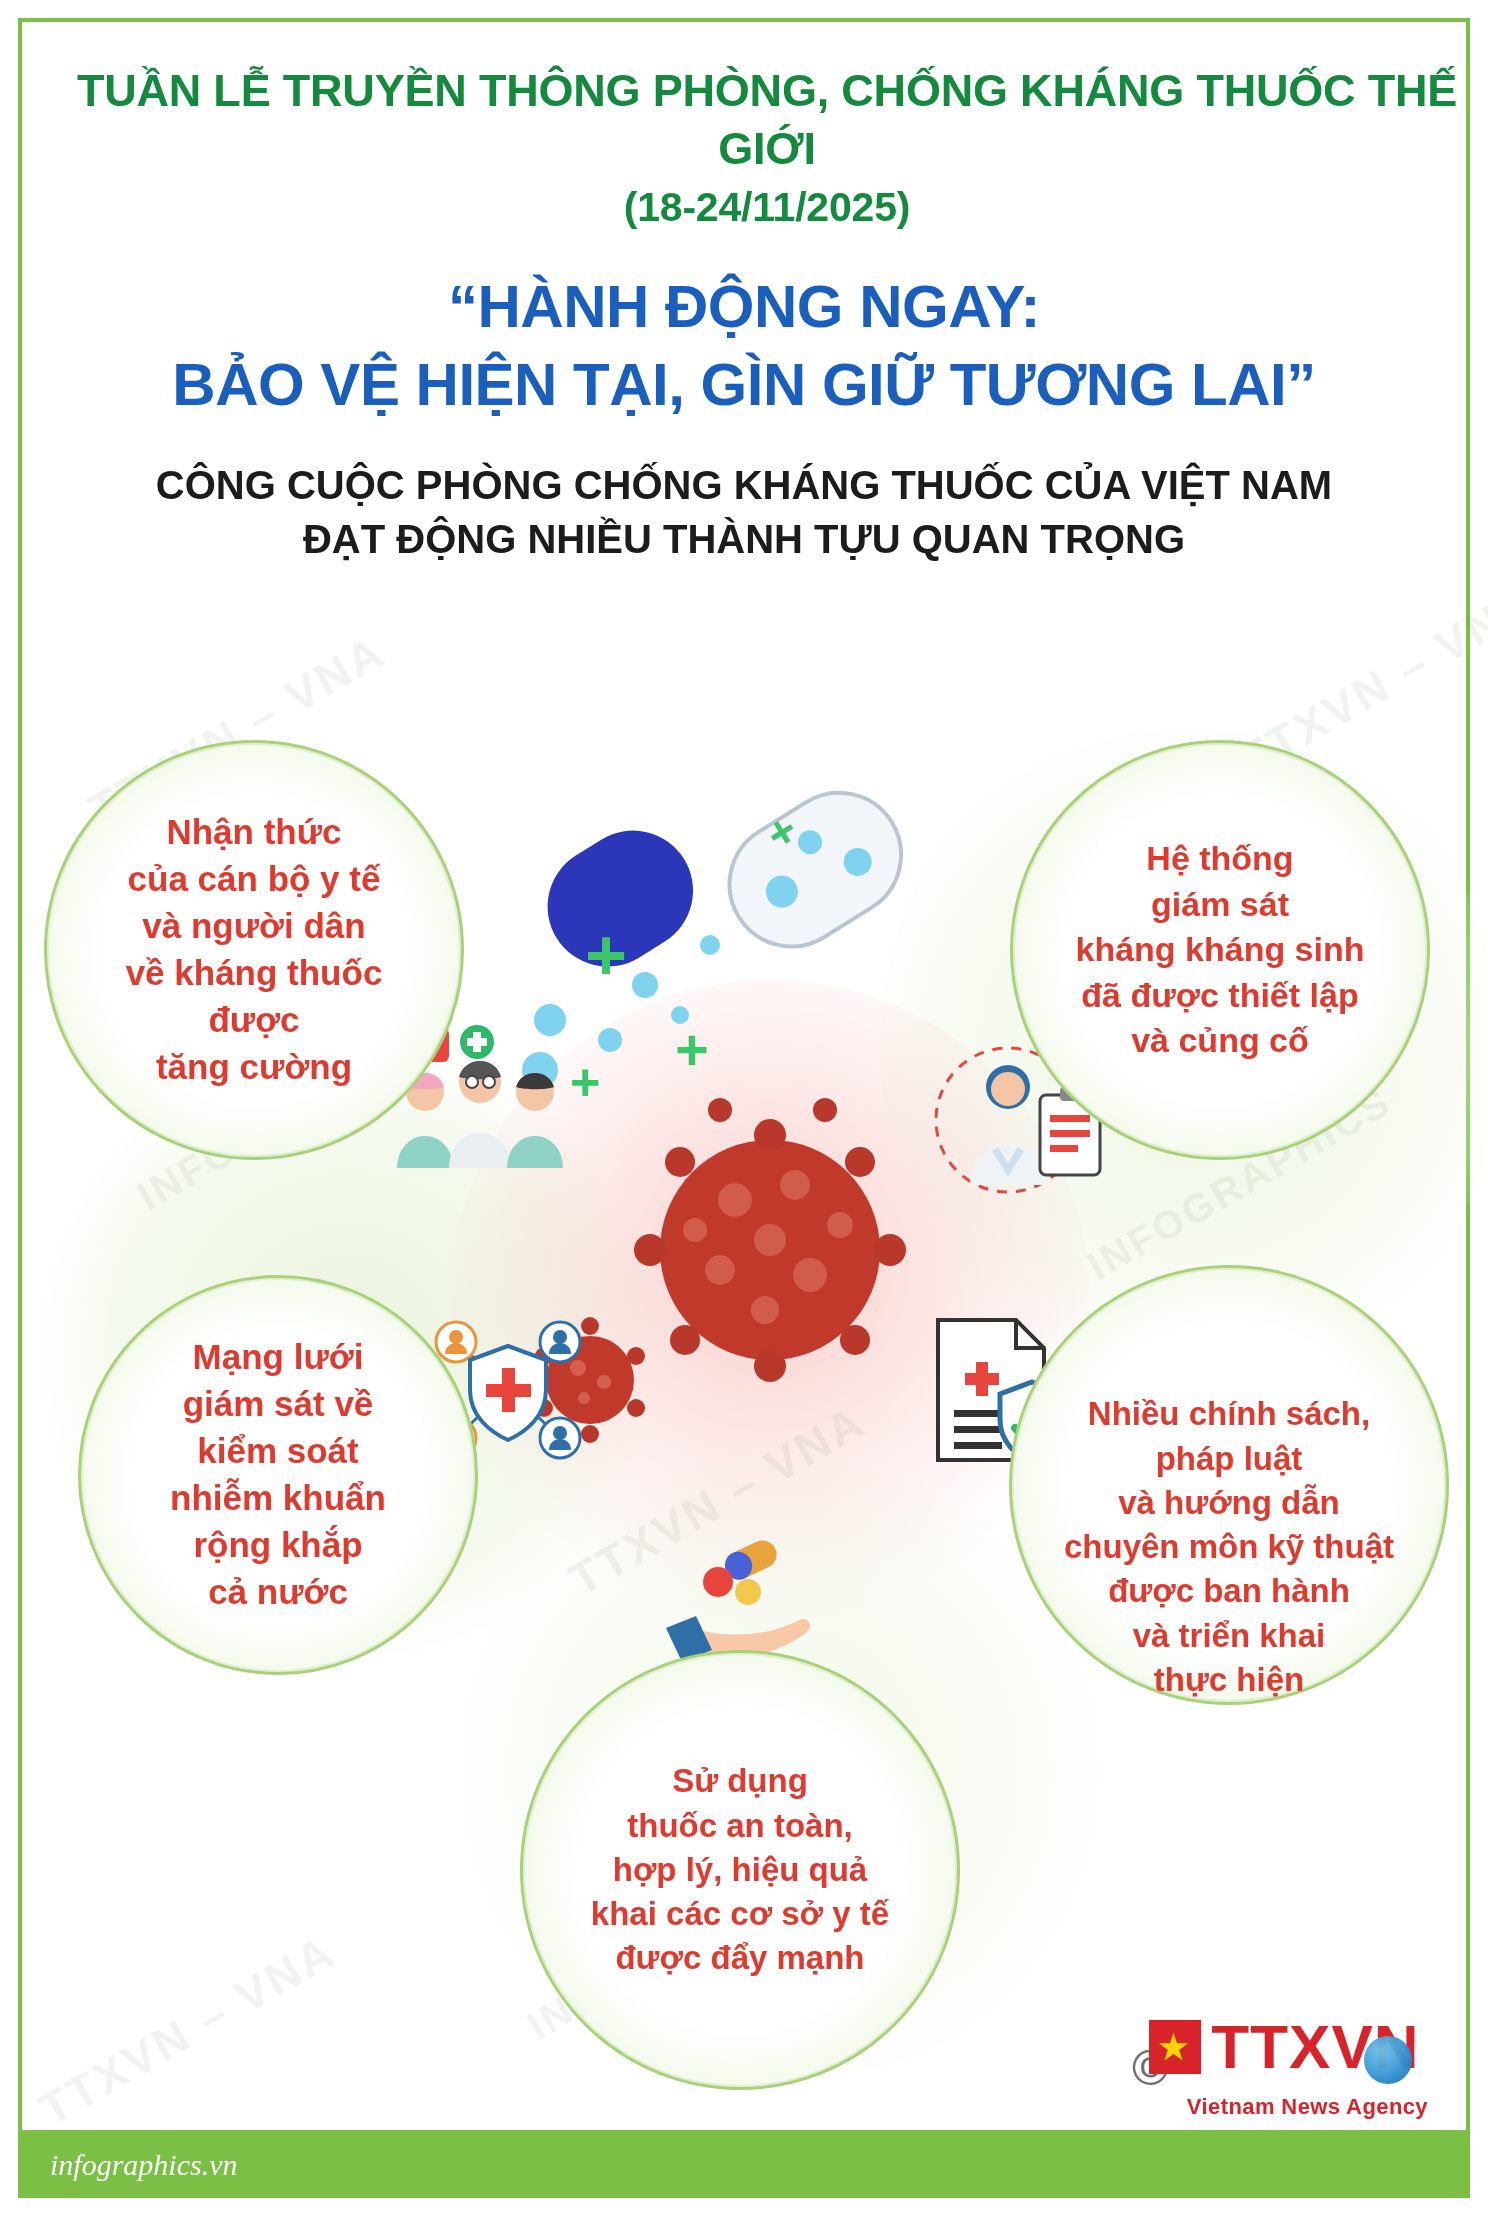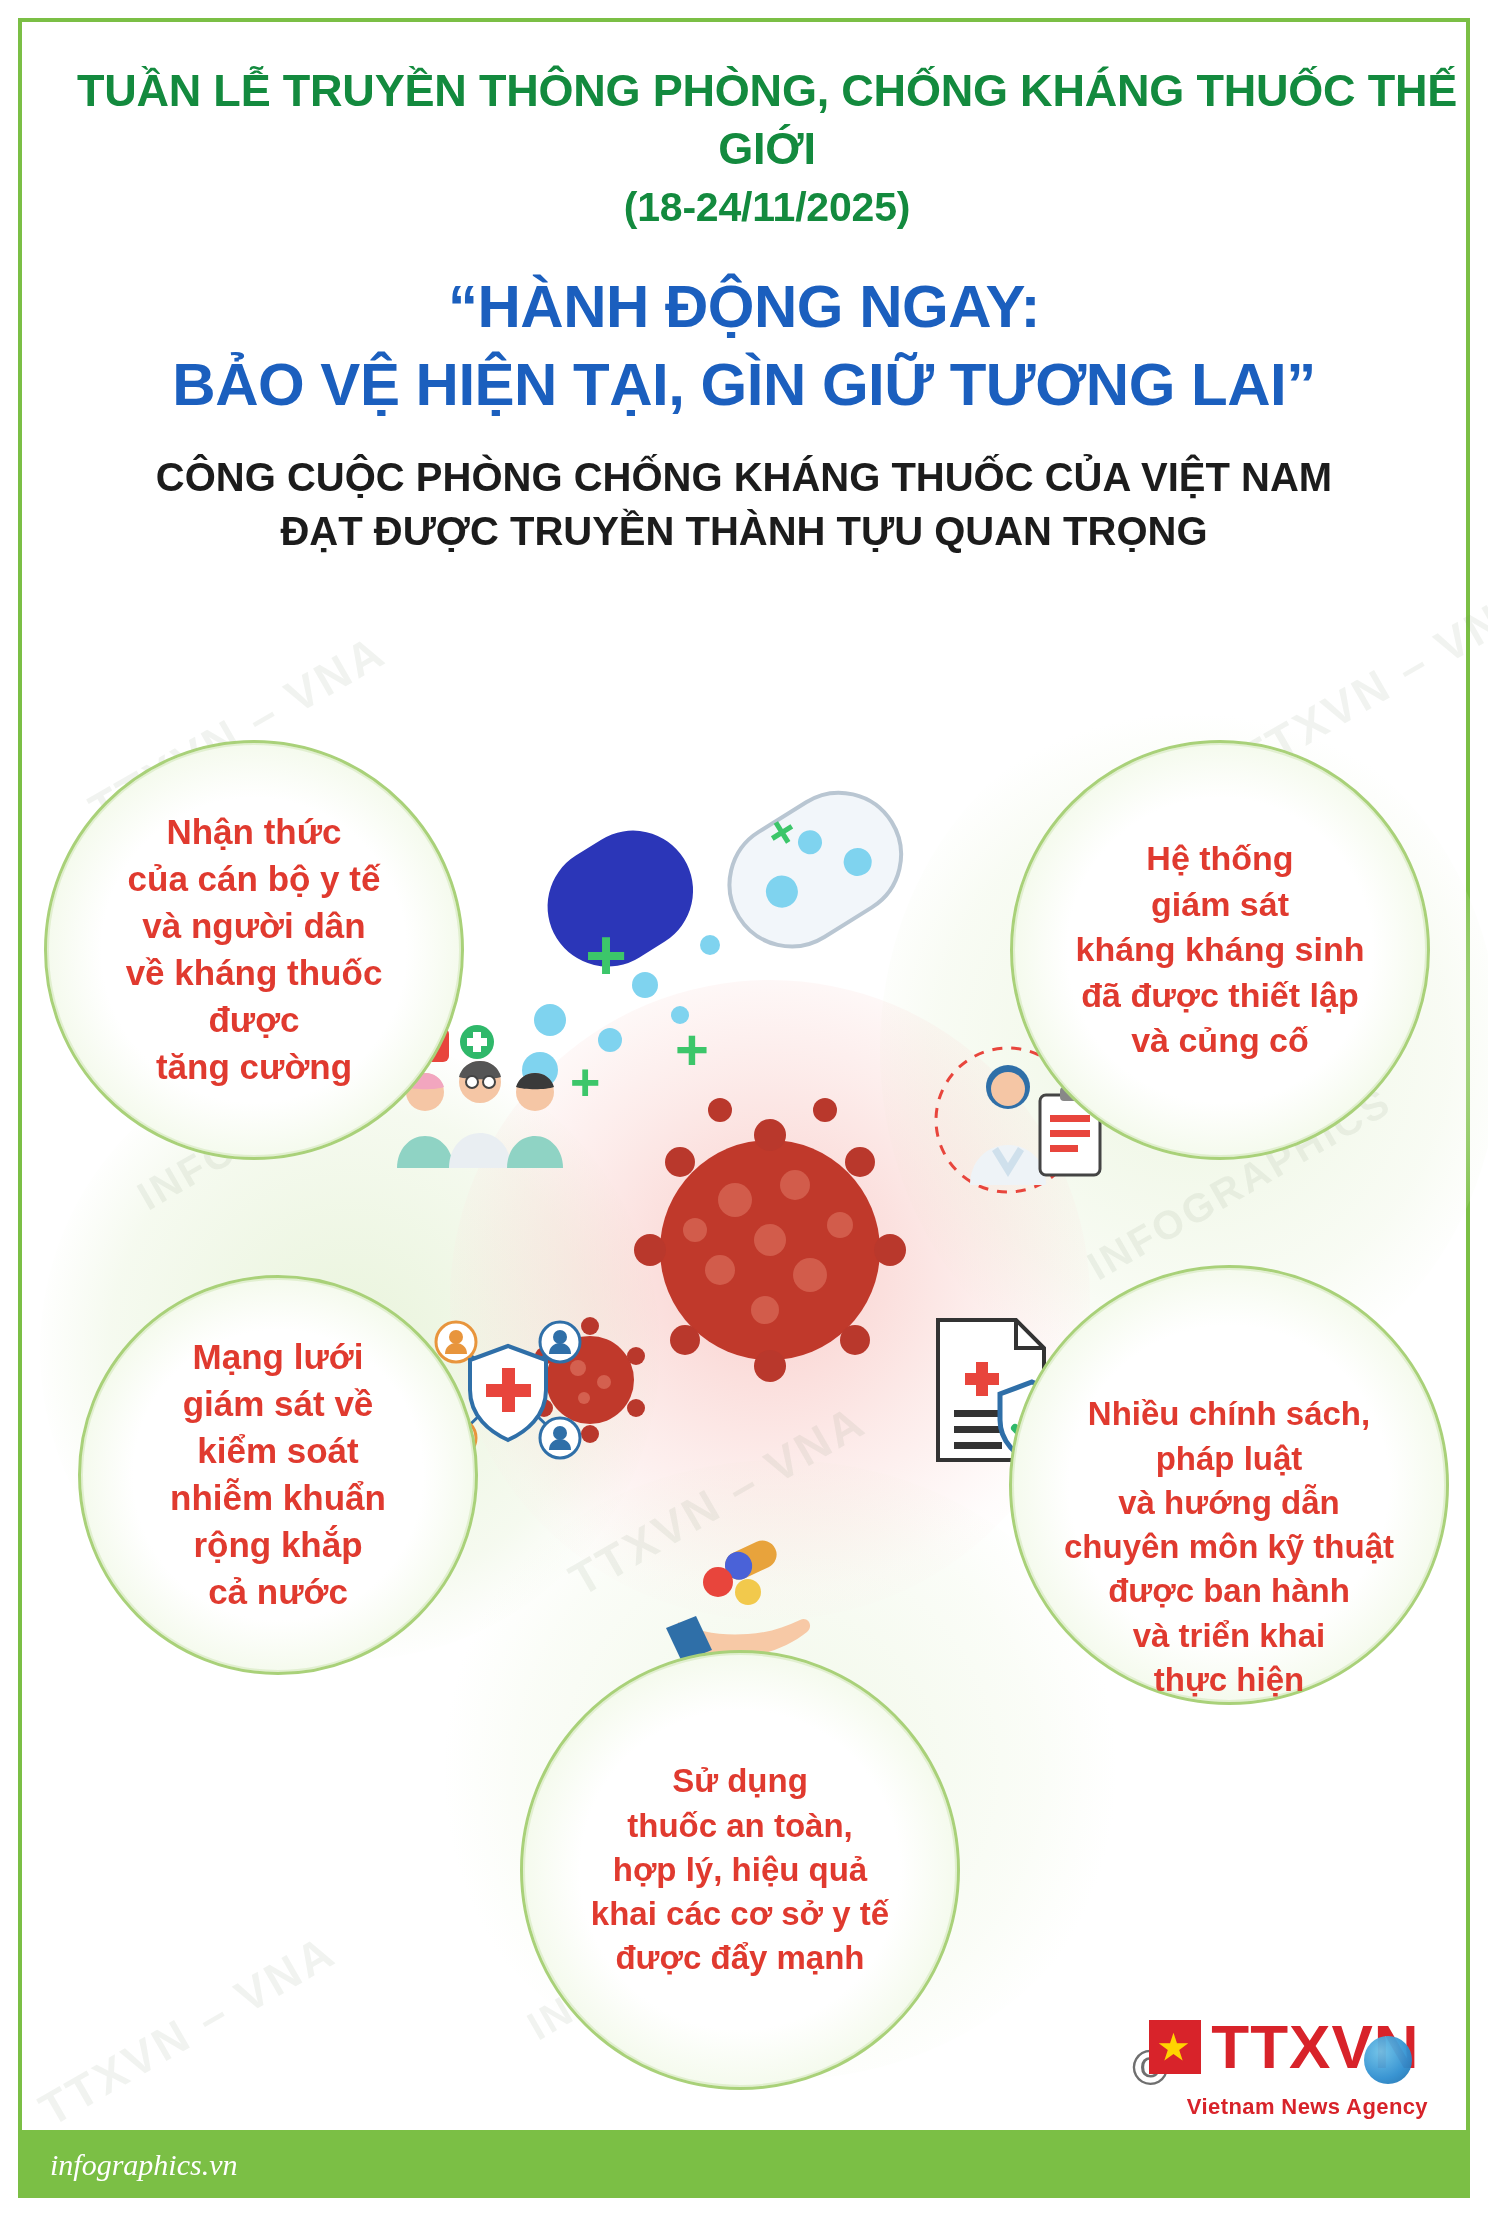--- a/index.html
+++ b/index.html
@@ -97,21 +97,21 @@
   }
   .h-blue {
     margin-top: 34px;
     color: #1b5fbe;
     font-weight: 700;
     font-size: 60px;
     line-height: 1.3;
     letter-spacing: -0.5px;
   }
   .h-black {
-    margin-top: 26px;
+    margin-top: 34px;
     color: #1c1c1c;
     font-weight: 700;
     font-size: 40px;
     line-height: 1.35;
   }
 
   
   .bubble {
     position: absolute;
     border-radius: 50%;
@@ -248,21 +248,21 @@
     <div class="h-green">
       <span>TUẦN LỄ TRUYỀN THÔNG PHÒNG, CHỐNG KHÁNG THUỐC THẾ GIỚI</span>
       <span class="sub">(18-24/11/2025)</span>
     </div>
     <div class="h-blue">
       <div>“HÀNH ĐỘNG NGAY:</div>
       <div>BẢO VỆ HIỆN TẠI, GÌN GIỮ TƯƠNG LAI”</div>
     </div>
     <div class="h-black">
       <div>CÔNG CUỘC PHÒNG CHỐNG KHÁNG THUỐC CỦA VIỆT NAM</div>
-      <div>ĐẠT ĐƯỢC TRUYỀN THÀNH TỰU QUAN TRỌNG</div>
+      <div>ĐẠT ĐỘNG NHIỀU THÀNH TỰU QUAN TRỌNG</div>
     </div>
   </div>
 
   <svg class="art" style="left:480px; top:770px; width:560px; height:760px;" viewBox="0 0 560 760">
 
     <g transform="rotate(-32 170 110)">
       <rect x="60" y="50" width="150" height="120" rx="60" ry="60" fill="#2b36b8"></rect>
       <rect x="60" y="50" width="150" height="120" rx="60" ry="60" fill="url(#capGrad)" opacity="0.45"></rect>
     </g>
 

